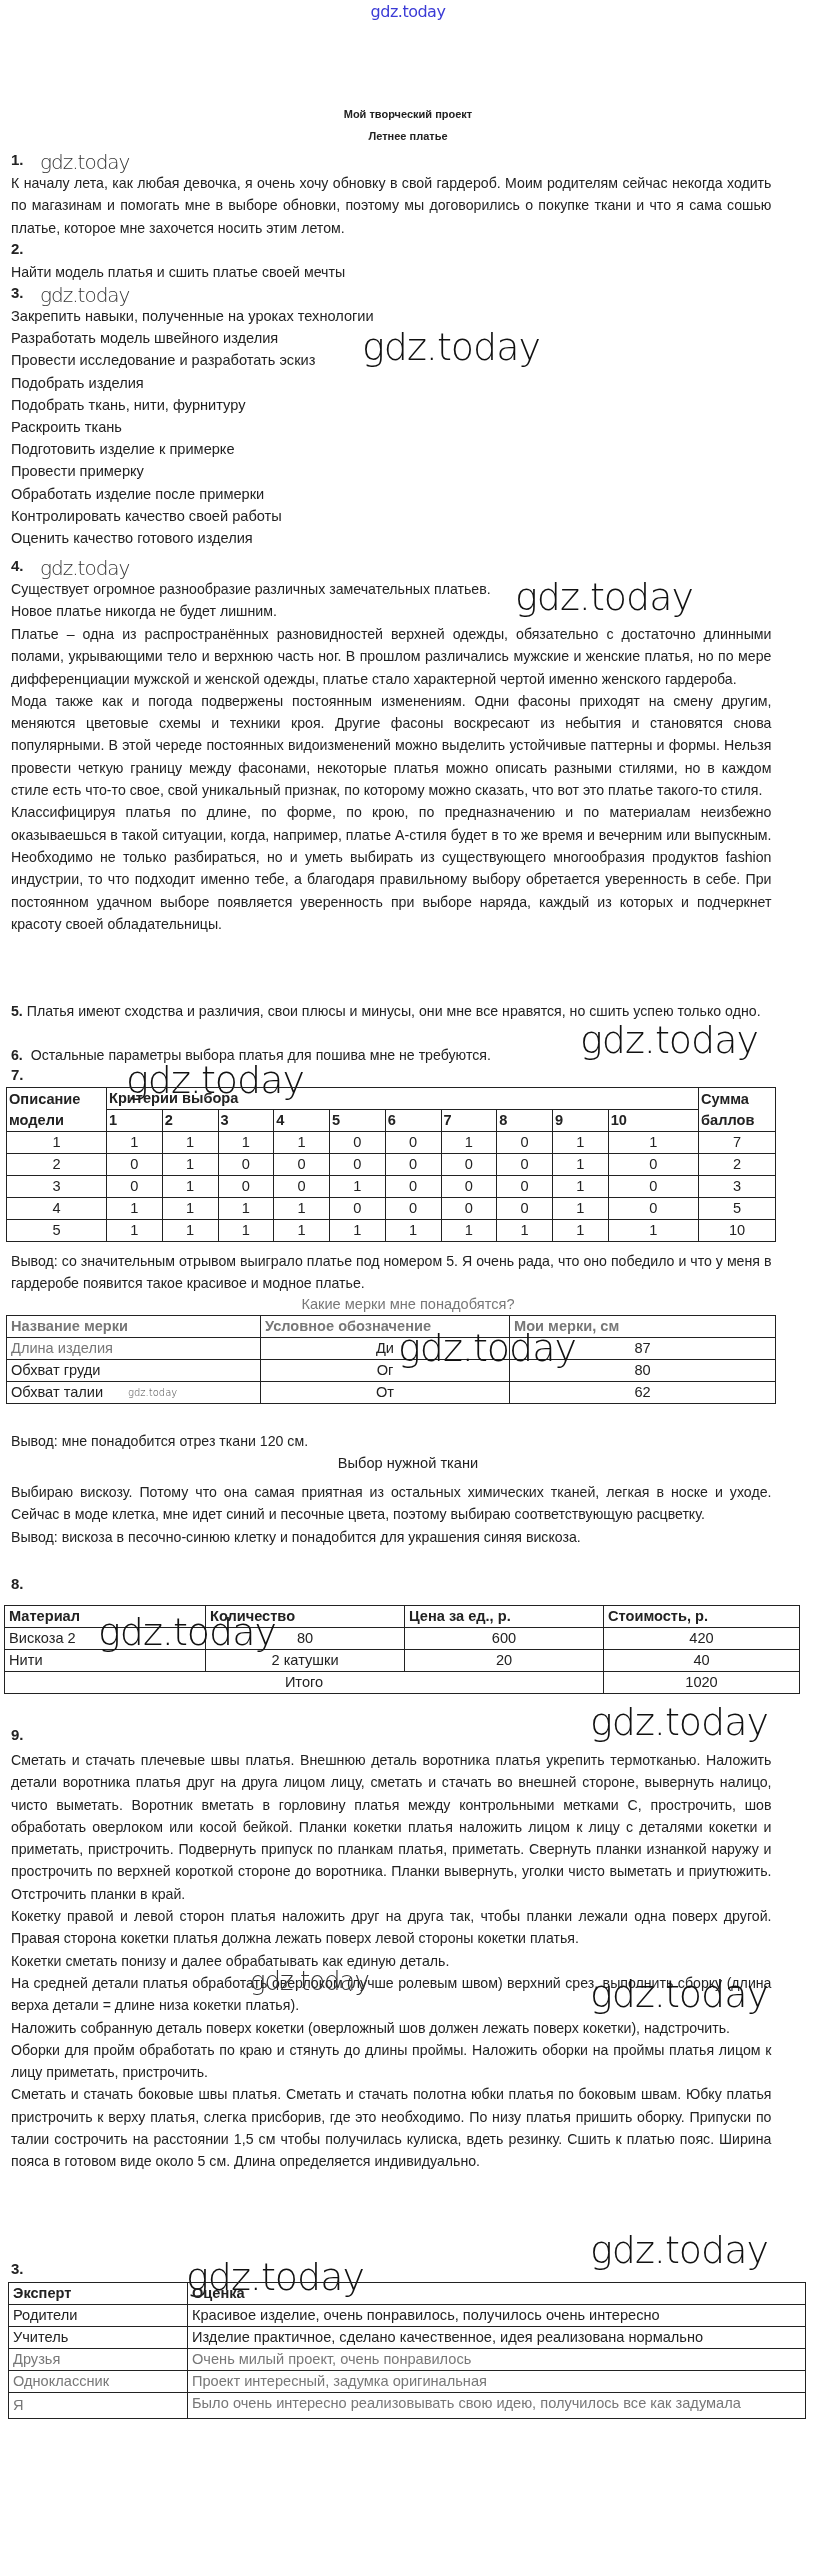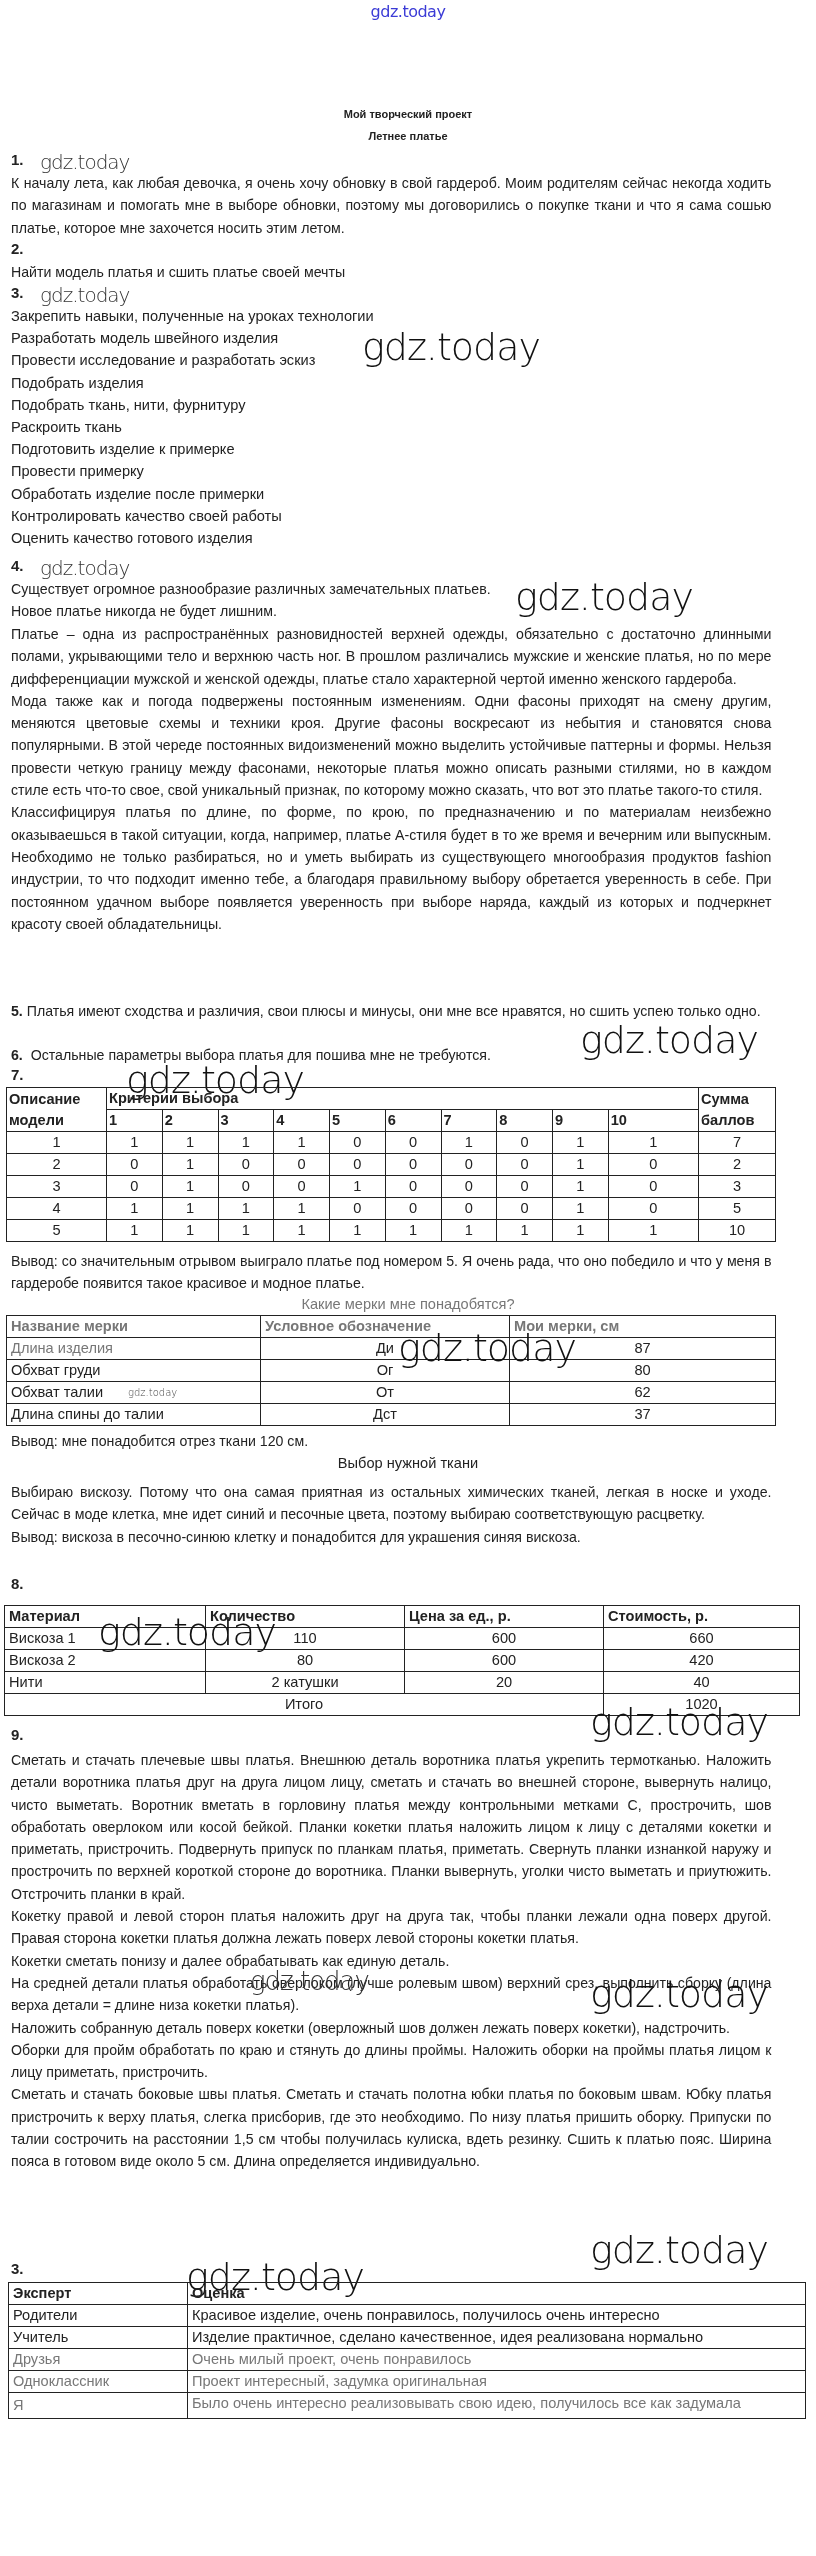--- a/index.html
+++ b/index.html
@@ -202,25 +202,20 @@
         <tr>
           <td>Обхват груди</td>
           <td class="c">Ог</td>
           <td class="c">80</td>
         </tr>
         <tr>
           <td>Обхват талии</td>
           <td class="c">От</td>
           <td class="c">62</td>
         </tr>
-        <tr>
-          <td>Длина спины до талии</td>
-          <td class="c">Дст</td>
-          <td class="c">37</td>
-        </tr>
       </tbody>
   </table>
   <div class="wm lg" style="left:398px;top:1326px;">gdz.today</div>
   <div class="wm xs" style="left:128px;top:1387px;">gdz.today</div>
 
   <div class="text left" style="top:1430px;">
     <p>Вывод: мне понадобится отрез ткани 120 см.</p>
   </div>
   <div class="center" style="top:1455px;">Выбор нужной ткани</div>
   <div class="text" style="top:1481px;">
@@ -232,26 +227,20 @@
   <table style="left:4px;top:1605px;width:796px;">
     <tbody>
         <tr>
       <th style="width:192px;">Материал</th>
       <th style="width:190px;">Количество</th>
       <th style="width:190px;">Цена за ед., р.</th>
       <th>Стоимость, р.</th>
     </tr>
     </tbody>
       <tbody id="cost-body">
-        <tr>
-          <td>Вискоза 1</td>
-          <td class="c">110</td>
-          <td class="c">600</td>
-          <td class="c">660</td>
-        </tr>
         <tr>
           <td>Вискоза 2</td>
           <td class="c">80</td>
           <td class="c">600</td>
           <td class="c">420</td>
         </tr>
         <tr>
           <td>Нити</td>
           <td class="c">2 катушки</td>
           <td class="c">20</td>

